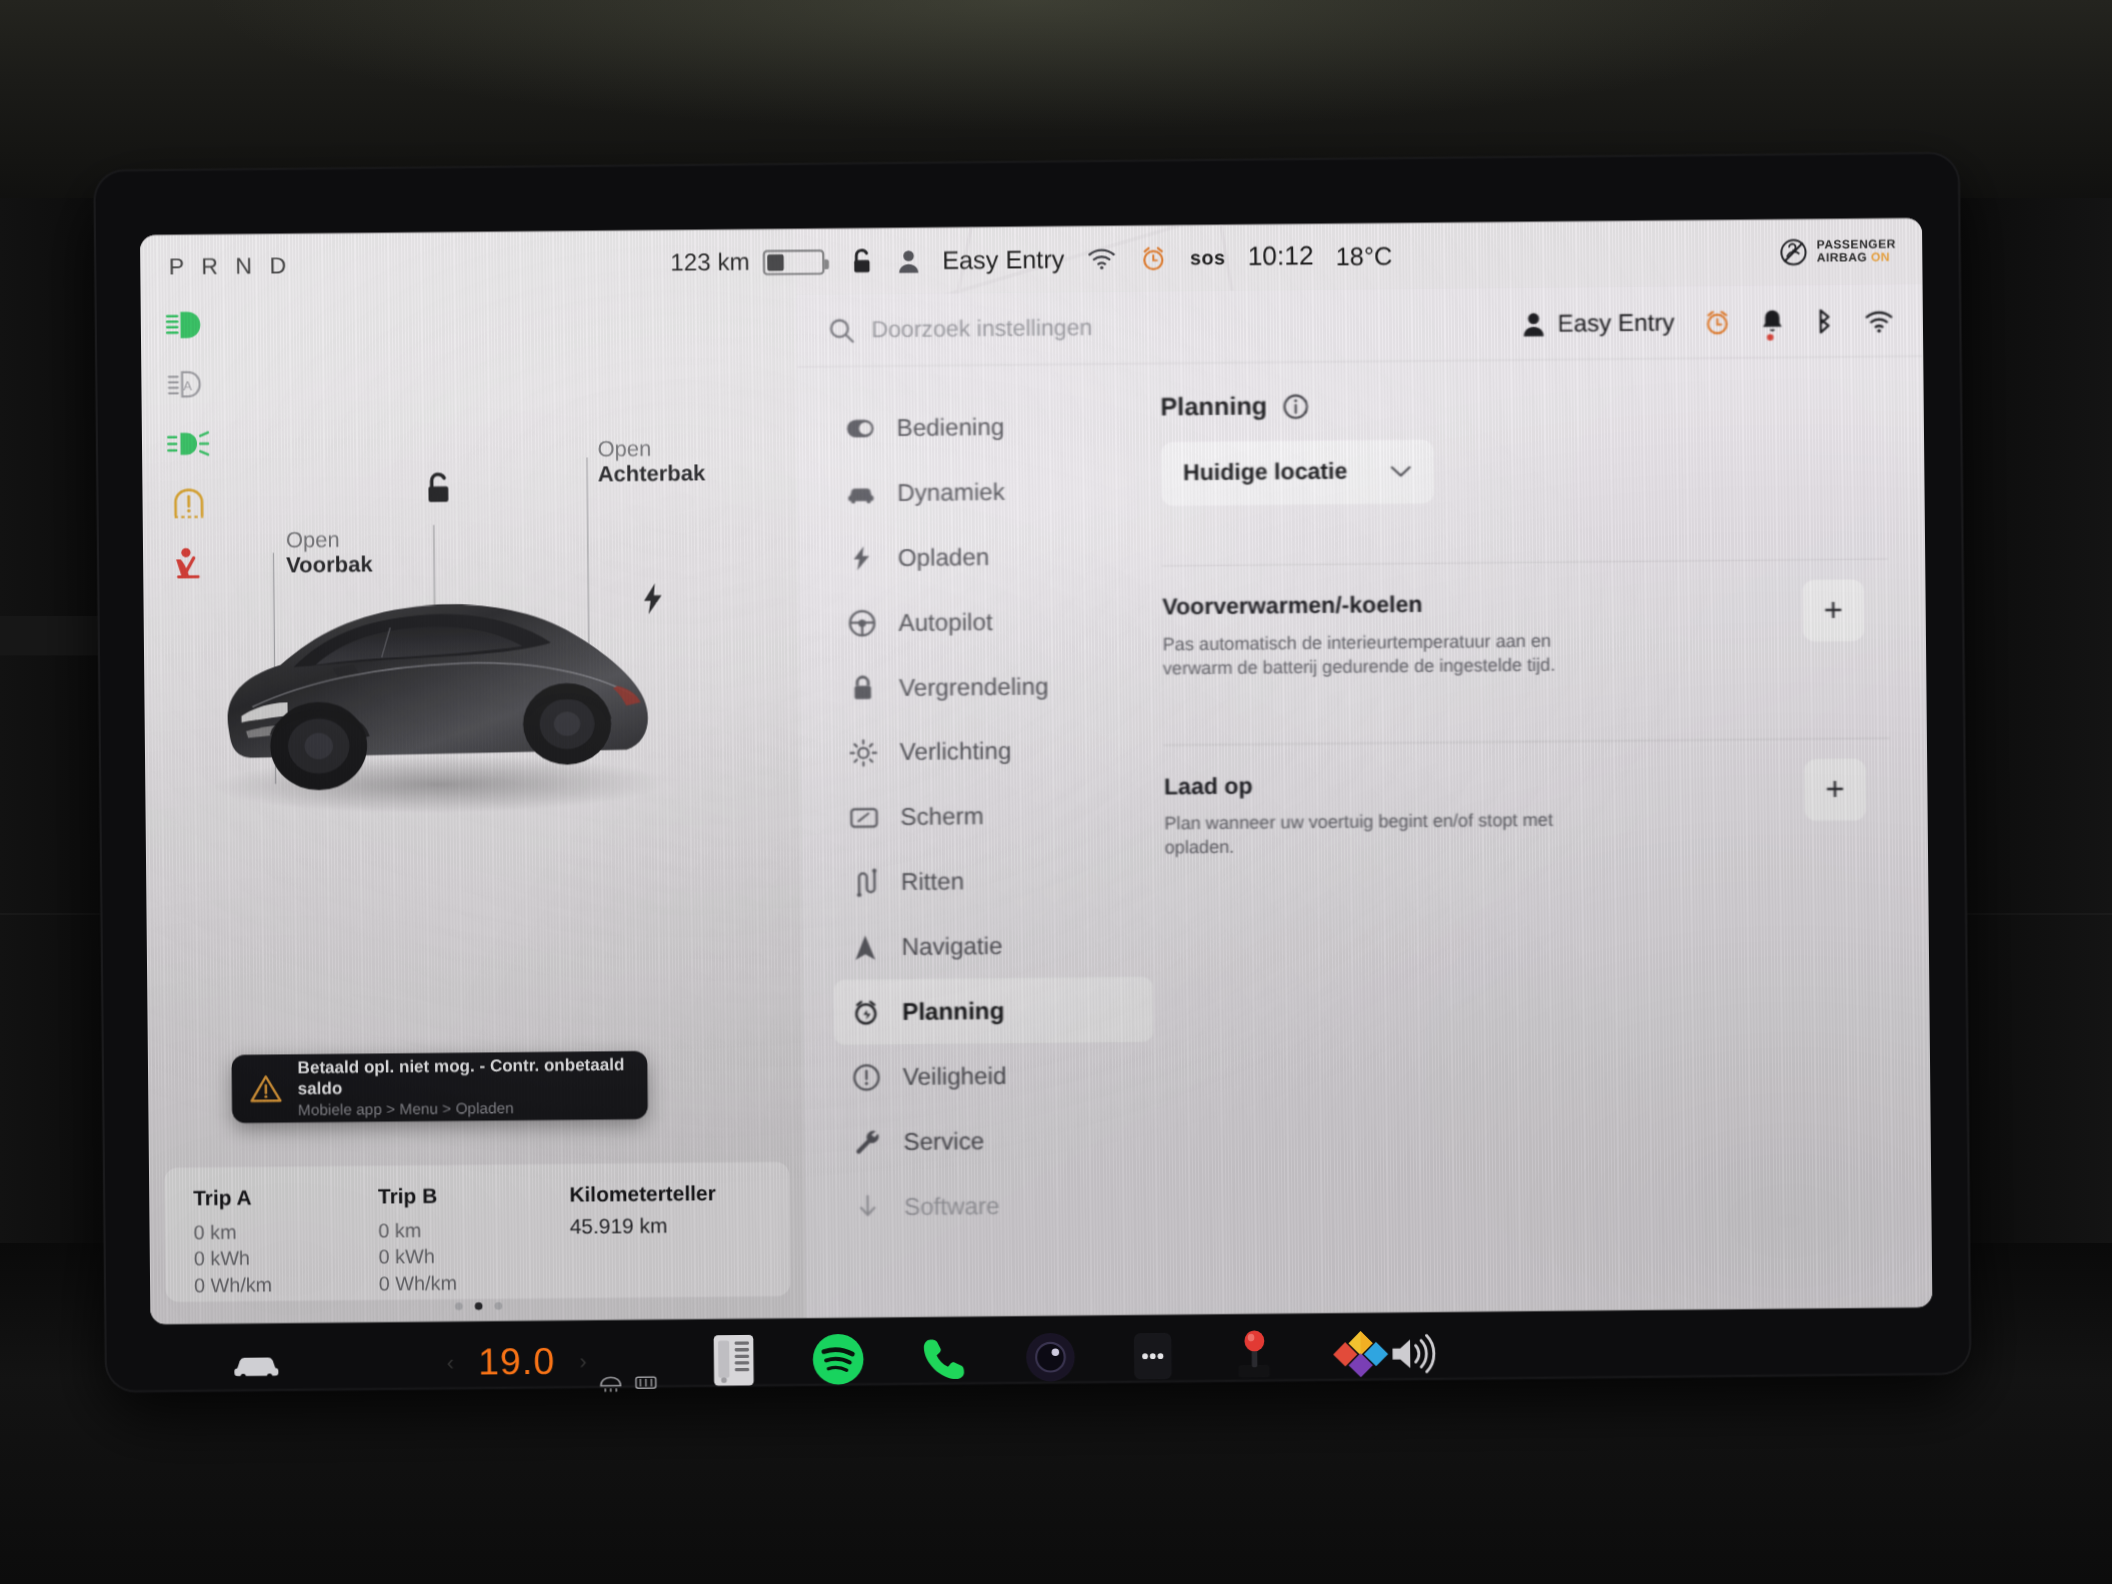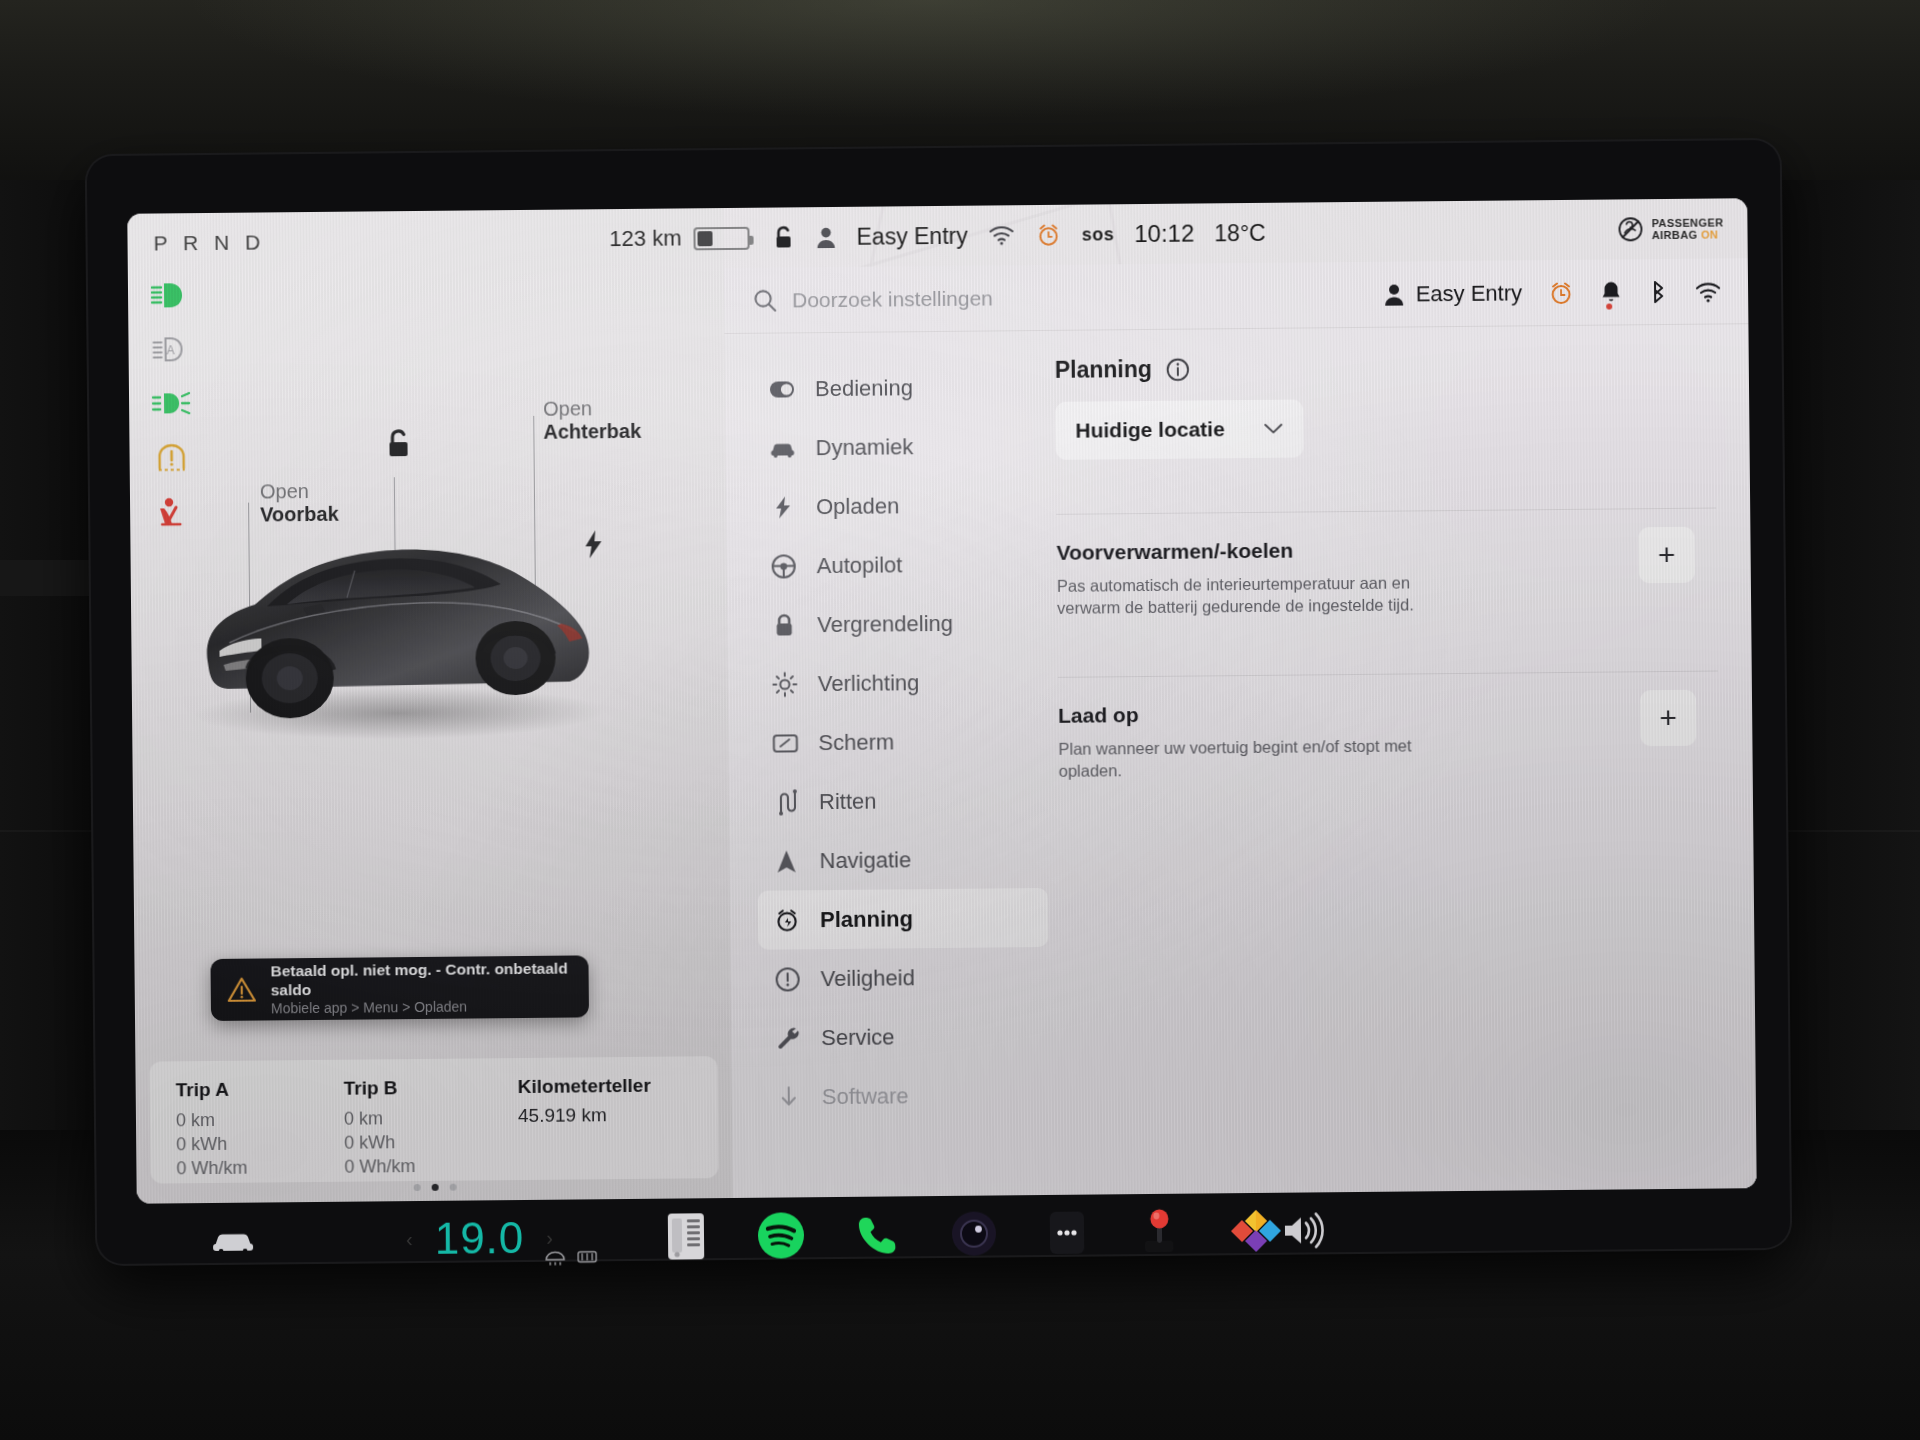--- a/index.html
+++ b/index.html
@@ -185,21 +185,21 @@
     display: flex; align-items: center; justify-content: center;
     font-size: 30px; color: #2d2d32; font-weight: 300;
   }
   .dockbar {
     position: absolute; left: 92px; top: 1202px; width: 1693px; height: 64px; z-index: 60;
     display: flex; align-items: center;
     transform: rotate(-0.55deg);
   }
   .dock-car { margin-left: 118px; }
   .dock-temp { margin-left: 150px; display: flex; align-items: center; gap: 22px; color: #3a3a3a; }
-  .dock-temp .val { font-size: 44px; color: #14b8a6; letter-spacing: 1px; text-align: right; }
+  .dock-temp .val { font-size: 34px; color: #f97316; letter-spacing: 1px; text-align: right; }
   .dock-temp .arr { font-size: 20px; color: #333; }
   .defrost { position: absolute; left: 452px; top: 44px; display: flex; gap: 10px; }
   .dock-apps { margin-left: 112px; display: flex; align-items: center; gap: 50px; }
   .dock-vol { margin-left: auto; margin-right: 560px; }
 
   .ic { display: block; }
 </style>
 </head>
 <body>
 

